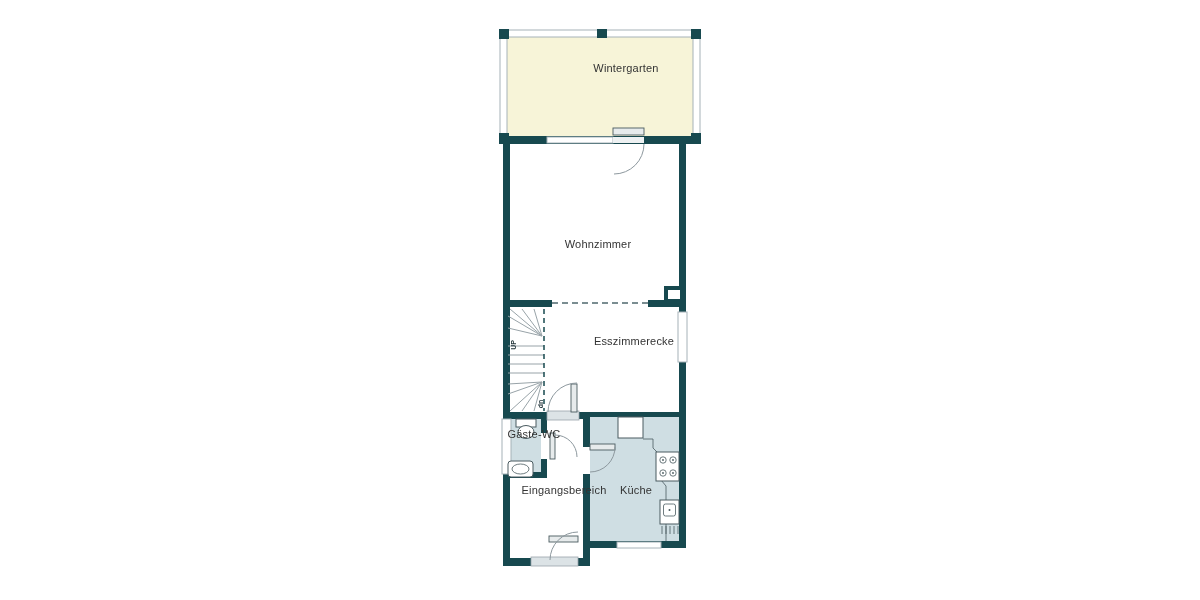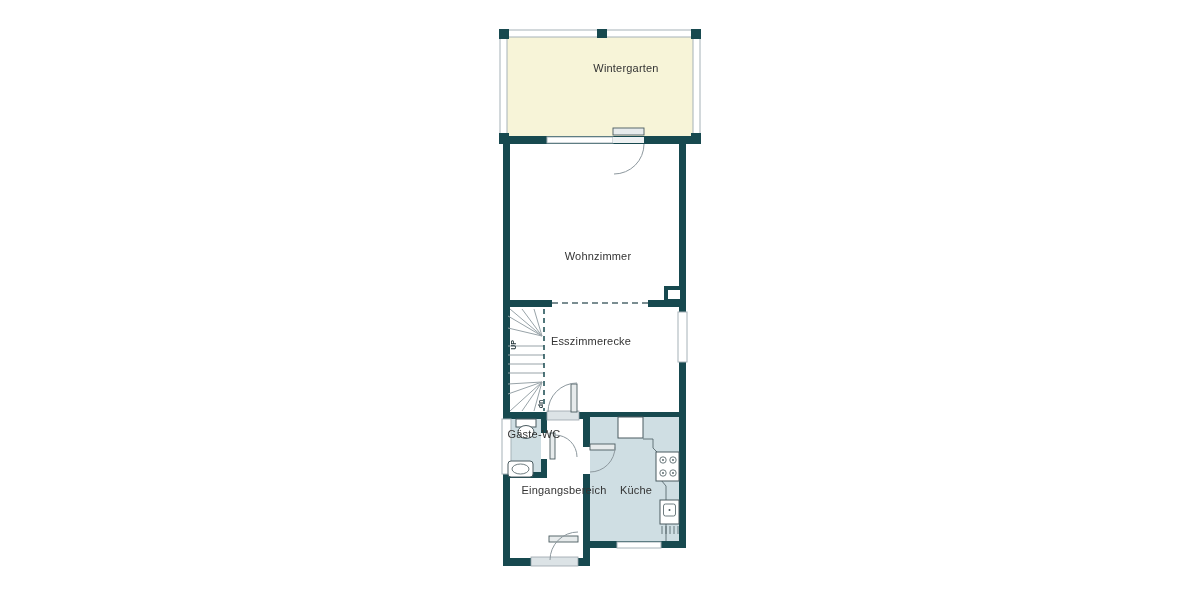--- a/index.html
+++ b/index.html
@@ -147,22 +147,22 @@
       <g>
         <rect class="fixture" x="660" y="500" width="19" height="24"></rect>
         <rect class="fixture-thin" x="663.5" y="504" width="12" height="12" rx="2"></rect>
         <circle cx="669.5" cy="510" r="1" fill="#4a5b60"></circle>
         <path class="fixture-thin" d="M 662,526 L 662,534 M 666,526 L 666,534 M 670,526 L 670,534 M 674,526 L 674,534 M 678,526 L 678,534"></path>
       </g>
     </g>
   </svg>
 
   <div class="room-label" style="left:626px;top:68px;">Wintergarten</div>
-  <div class="room-label" style="left:598px;top:256px;">Wohnzimmer</div>
-  <div class="room-label" style="left:591px;top:341px;">Esszimmerecke</div>
+  <div class="room-label" style="left:598px;top:244px;">Wohnzimmer</div>
+  <div class="room-label" style="left:634px;top:341px;">Esszimmerecke</div>
   <div class="room-label" style="left:524px;top:434px;padding-left:20px;">Gäste-WC</div>
   <div class="room-label" style="left:564px;top:490px;">Eingangsbereich</div>
   <div class="room-label" style="left:636px;top:490px;text-align:center;">Küche</div>
 
   <div class="stair-label" style="left:513px;top:345px;">UP</div>
   <div class="stair-label" style="left:540px;top:404px;">dn</div>
 
 </div>
 
 </body></html>

